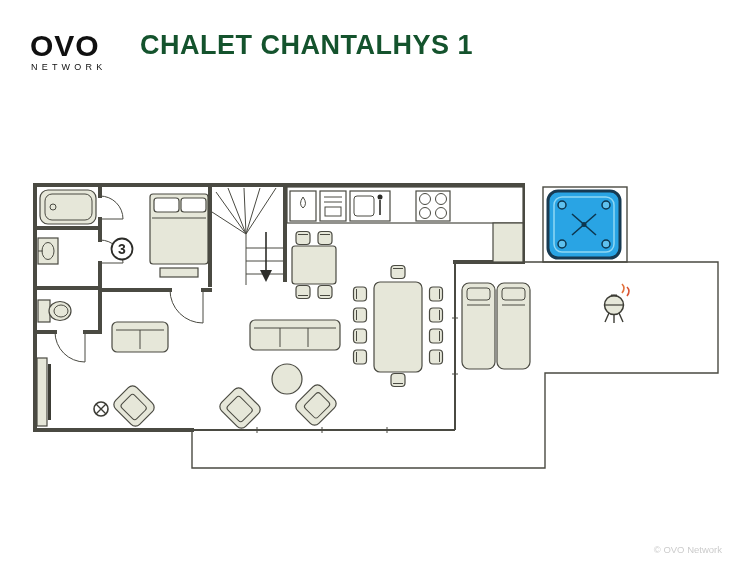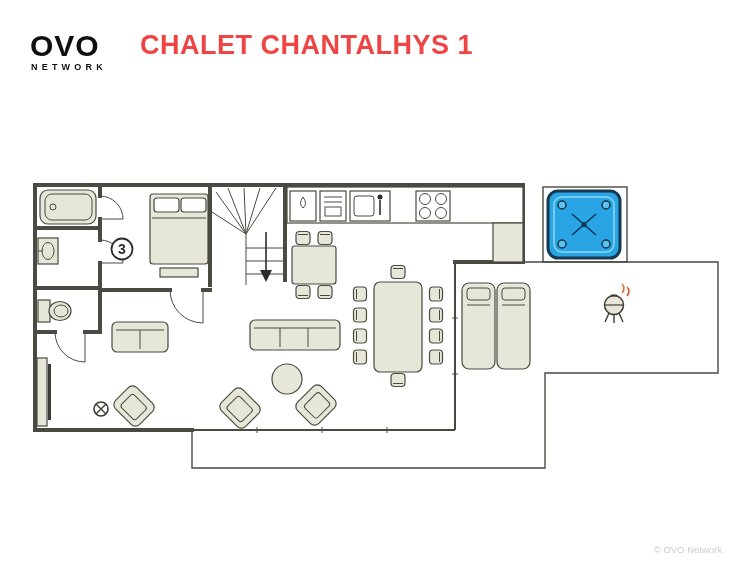--- a/index.html
+++ b/index.html
@@ -1,23 +1,23 @@
 <!DOCTYPE html>
 <html><head>
 <meta charset="utf-8">
 <style>
   html,body{margin:0;padding:0;background:#ffffff;}
   .page{position:relative;width:756px;height:567px;background:#ffffff;overflow:hidden;
         font-family:"Liberation Sans", sans-serif;}
   
   .logo{position:absolute;left:30px;top:24px;color:#101010;}
   .logo-main{font-size:30px;font-weight:900;letter-spacing:1px;line-height:0.9;margin-top:8px;}
-  .logo-sub{font-size:9px;font-weight:700;letter-spacing:4.2px;margin-top:3px;padding-left:1px;}
+  .logo-sub{font-size:9px;font-weight:400;letter-spacing:4.2px;margin-top:3px;padding-left:1px;}
   .title{position:absolute;left:140px;top:30px;margin:0;font-size:27px;font-weight:800;
-         color:#ef4444;letter-spacing:0.5px;}
+         color:#14532d;letter-spacing:0.5px;}
   
   svg{position:absolute;left:0;top:0;}
   .wall{stroke:#4a4a42;stroke-width:4;fill:none;stroke-linecap:square;}
   .thin{stroke:#4a4a42;stroke-width:1.4;fill:none;}
   .glass{stroke:#4a4a42;stroke-width:2;fill:none;}
   .furn{fill:#e6e7d9;stroke:#4a4a42;stroke-width:1.2;}
   .white{fill:#ffffff;stroke:#4a4a42;stroke-width:1.2;}
   .ln{stroke:#4a4a42;stroke-width:1;fill:none;}
   .noFill{fill:none;stroke:#4a4a42;stroke-width:1;}
   .darkln{stroke:#2c2c28;stroke-width:1.6;fill:none;}

